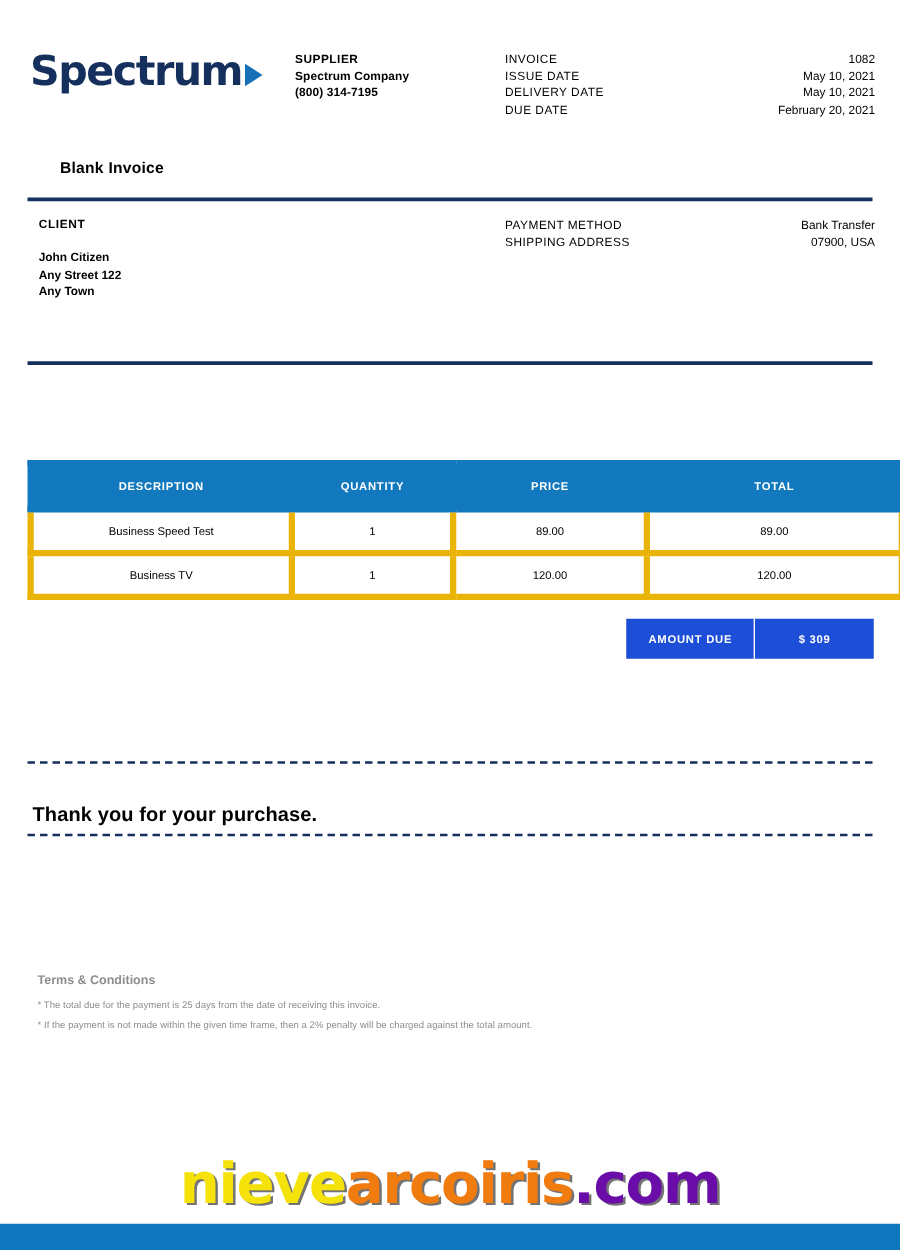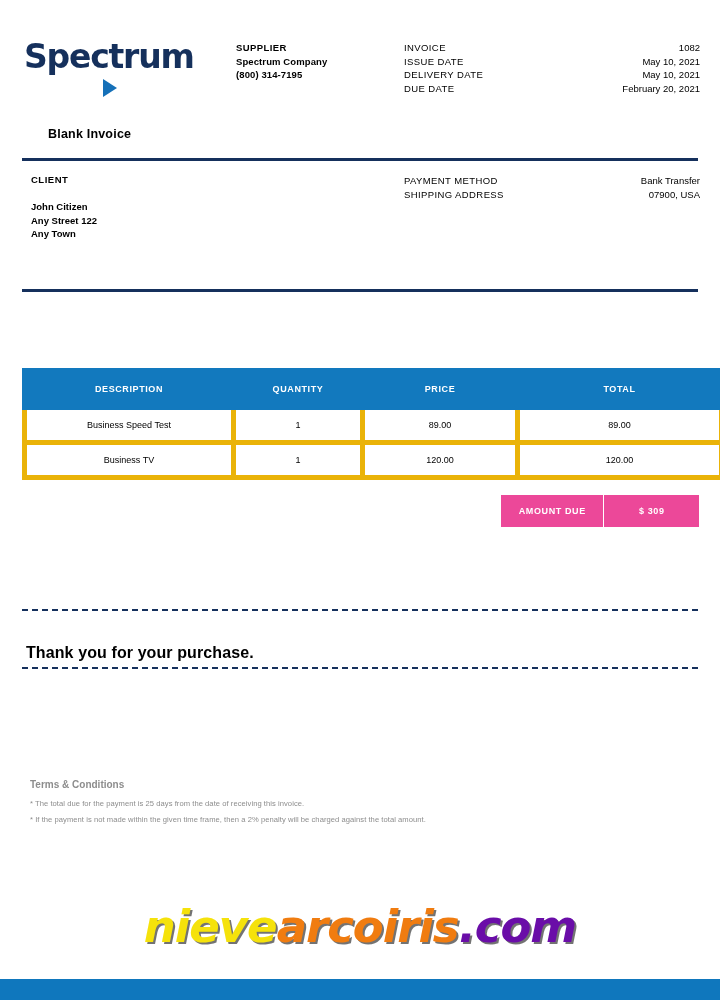--- a/index.html
+++ b/index.html
@@ -30,21 +30,20 @@
     width: 720px;
     height: 110px;
   }
 
   .logo-wrap {
     position: absolute;
     left: 24px;
     top: 40px;
     display: flex;
     align-items: center;
-    flex-direction: column;
   }
   .logo-text {
     font-family: "DejaVu Sans", sans-serif;
     font-size: 33px;
     font-weight: bold;
     letter-spacing: -1.2px;
     color: #15305C;
     line-height: 1;
   }
   .logo-arrow {
@@ -177,21 +176,21 @@
   .amount-due {
     position: absolute;
     left: 501px;
     top: 495px;
     width: 198px;
     height: 32px;
     display: flex;
   }
   .amount-due-label,
   .amount-due-value {
-    background: #ec4899;
+    background: #1d4ed8;
     color: #ffffff;
     font-size: 9px;
     font-weight: bold;
     letter-spacing: 0.6px;
     display: flex;
     align-items: center;
     justify-content: center;
   }
   .amount-due-label { width: 103px; }
   .amount-due-value { width: 95px; border-left: 1px solid #ffffff; }
@@ -222,30 +221,29 @@
   .terms-item {
     font-size: 7.6px;
     line-height: 16px;
     letter-spacing: 0.05px;
   }
 
   
   .watermark {
     position: absolute;
     left: 0;
-    top: 900px;
+    top: 920px;
     width: 720px;
     text-align: center;
     font-family: "DejaVu Sans", sans-serif;
     font-size: 45px;
     font-weight: bold;
     letter-spacing: -1px;
     white-space: nowrap;
     text-shadow: 2px 2px 0 rgba(0,0,0,0.55);
-    font-style: italic;
   }
   .wm-a { color: #F5E20B; }
   .wm-b { color: #F07C10; }
   .wm-c { color: #6A0DA8; }
 
   
   .bottom-bar {
     position: absolute;
     left: 0;
     top: 979px;

